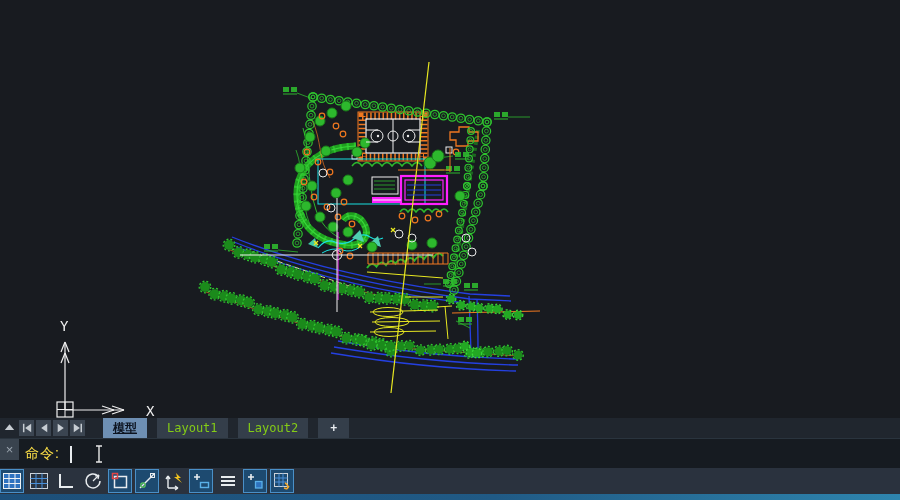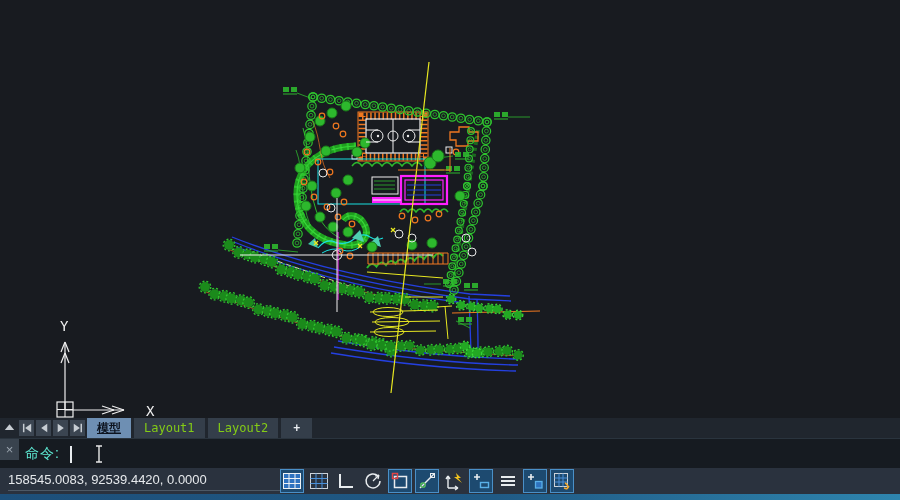--- a/index.html
+++ b/index.html
@@ -6,32 +6,32 @@
   .app{position:relative;width:900px;height:500px;overflow:hidden;background:#181b20;
        font-family:"Liberation Sans",sans-serif;}
   .canvas{position:absolute;left:0;top:0;width:900px;height:418px;background:#181b20;cursor:none;}
   .canvas svg{display:block;}
   
   .tabbar{position:absolute;left:0;top:418px;width:900px;height:20px;background:#20262e;
           display:flex;align-items:stretch;}
   .navbtns{display:flex;align-items:center;gap:2px;padding:0 2px;}
   .navbtn{width:15px;height:16px;background:#3b4551;display:flex;align-items:center;justify-content:center;}
   .navbtn.flat{background:transparent;}
-  .tabs{display:flex;align-items:stretch;gap:3px;margin-left:0;}
+  .tabs{display:flex;align-items:stretch;gap:10px;margin-left:16px;}
   .tab{display:flex;align-items:center;padding:0 10px;font-size:12px;color:#84cc16;
        background:#343e4a;font-family:"DejaVu Sans Mono",monospace;}
   .tab.active{background:#6e8fb3;color:#0d1420;font-weight:bold;text-decoration:underline;
        font-family:"Liberation Sans",sans-serif;}
   .tab.add{font-family:"Liberation Sans",sans-serif;font-weight:bold;color:#e8ecf0;padding:0 12px;}
   
   .cmdbar{position:absolute;left:0;top:438px;width:900px;height:30px;background:#161b21;
           border-top:1px solid #2a343e;display:flex;align-items:center;}
   .cmd-close{width:19px;height:21px;background:#39434e;color:#9aa4ae;display:flex;align-items:center;
           justify-content:center;font-size:13px;margin-right:6px;align-self:flex-start;}
-  .cmd-prompt{color:#5eead4;font-size:14px;letter-spacing:1px;}
+  .cmd-prompt{color:#fde047;font-size:14px;letter-spacing:1px;}
   .caret{display:inline-block;width:2px;height:17px;background:#e8ecef;margin-left:10px;}
   .ibeam{margin-left:22px;}
   
   .statusbar{position:absolute;left:0;top:468px;width:900px;height:26px;background:#2a323e;
           display:flex;align-items:center;}
   .coords{color:#e6e9ec;font-size:13px;margin-left:8px;width:272px;
           border-bottom:1px solid #4d5966;padding-bottom:3px;}
   .sicons{display:flex;gap:3px;align-items:center;}
   .sicon{width:22px;height:22px;display:flex;align-items:center;justify-content:center;border:1px solid transparent;}
   .sicon.active{border:1px solid #4a90c8;background:#1d4a70;}
@@ -622,21 +622,20 @@
   <div class="cmdbar">
     <div class="cmd-close">×</div>
     <span class="cmd-prompt">命令:</span>
     <span class="caret"></span>
     <svg class="ibeam" width="10" height="18">
       <path d="M2,1 H8 M2,17 H8 M5,1 V17" stroke="#e8e8e8" stroke-width="1.4" fill="none"></path>
     </svg>
   </div>
 
   <div class="statusbar">
-    <span class="coords">158545.0083, 92539.4420, 0.0000</span>
     <div class="sicons" id="status-icons">
         <div class="sicon active">
           <svg width="22" height="22" viewBox="0 0 22 22">
             <rect x="2.5" y="3.5" width="17" height="15" fill="#2e72bf" stroke="#eef2f5"></rect>
             <path d="M8,3.5V18.5 M14,3.5V18.5 M2.5,8.5H19.5 M2.5,13.5H19.5" stroke="#eef2f5" fill="none"></path>
           </svg>
         </div>
         <div class="sicon">
           <svg width="22" height="22" viewBox="0 0 22 22">
             <rect x="2.5" y="3.5" width="17" height="15" fill="none" stroke="#cdd3da"></rect>

